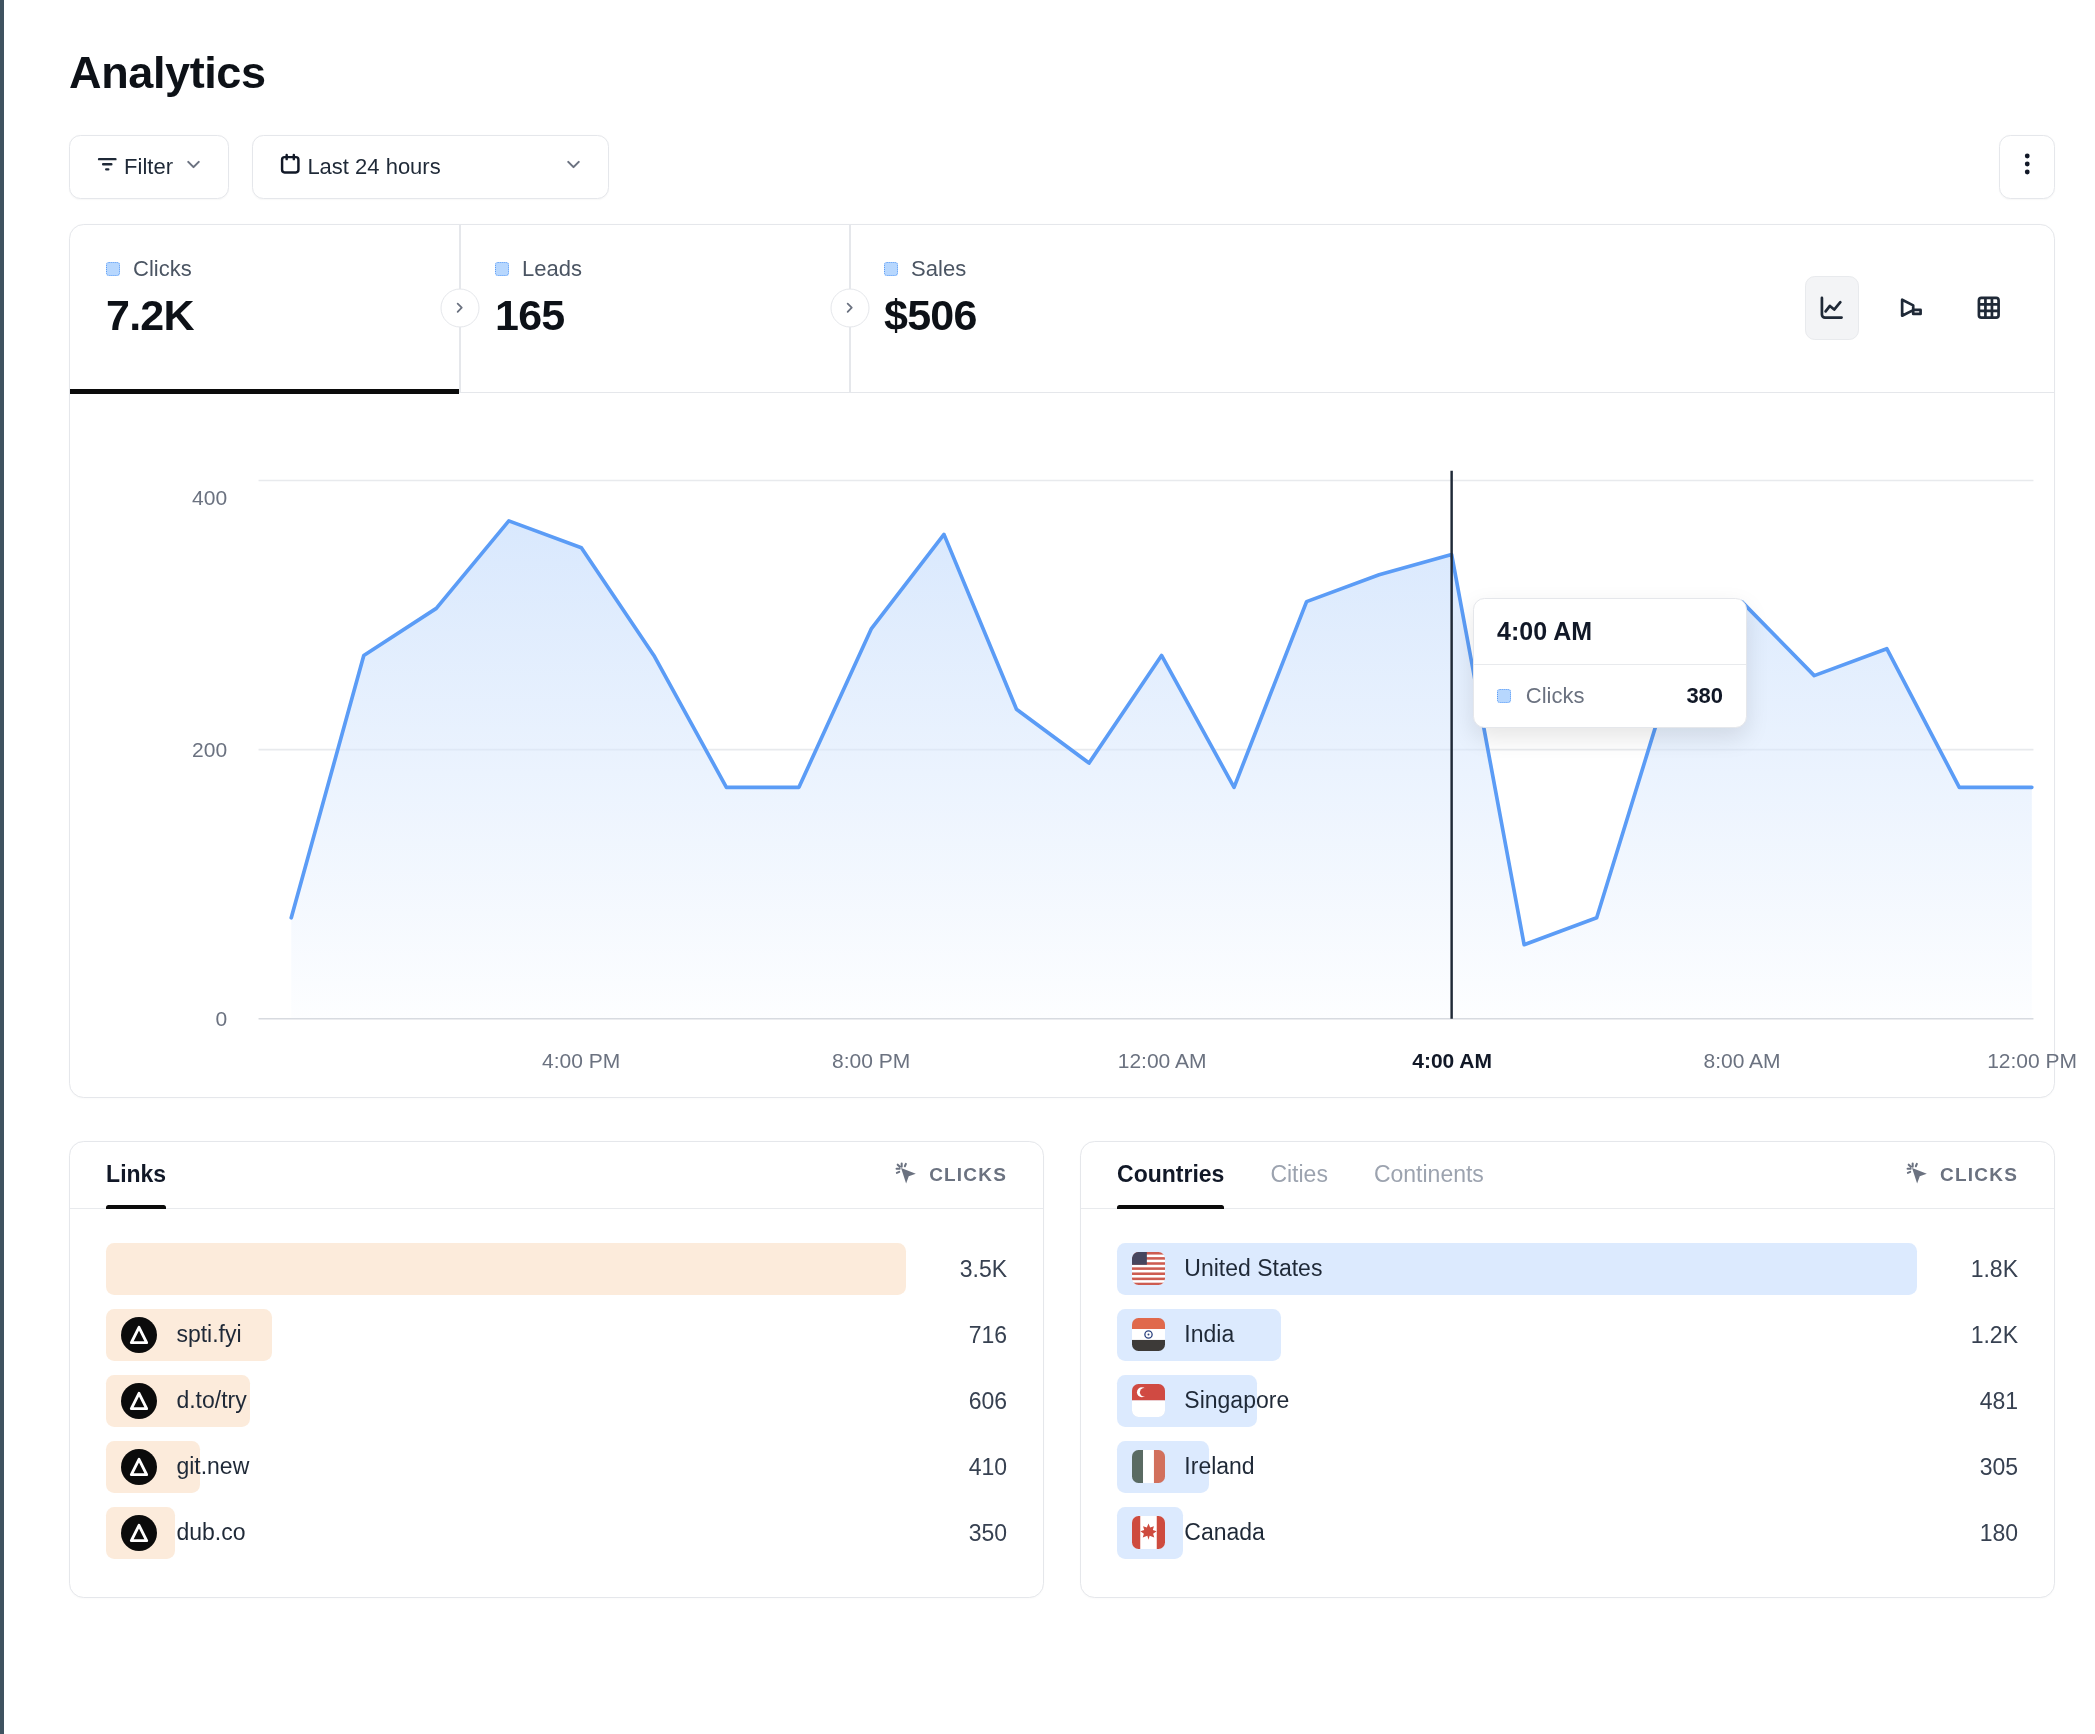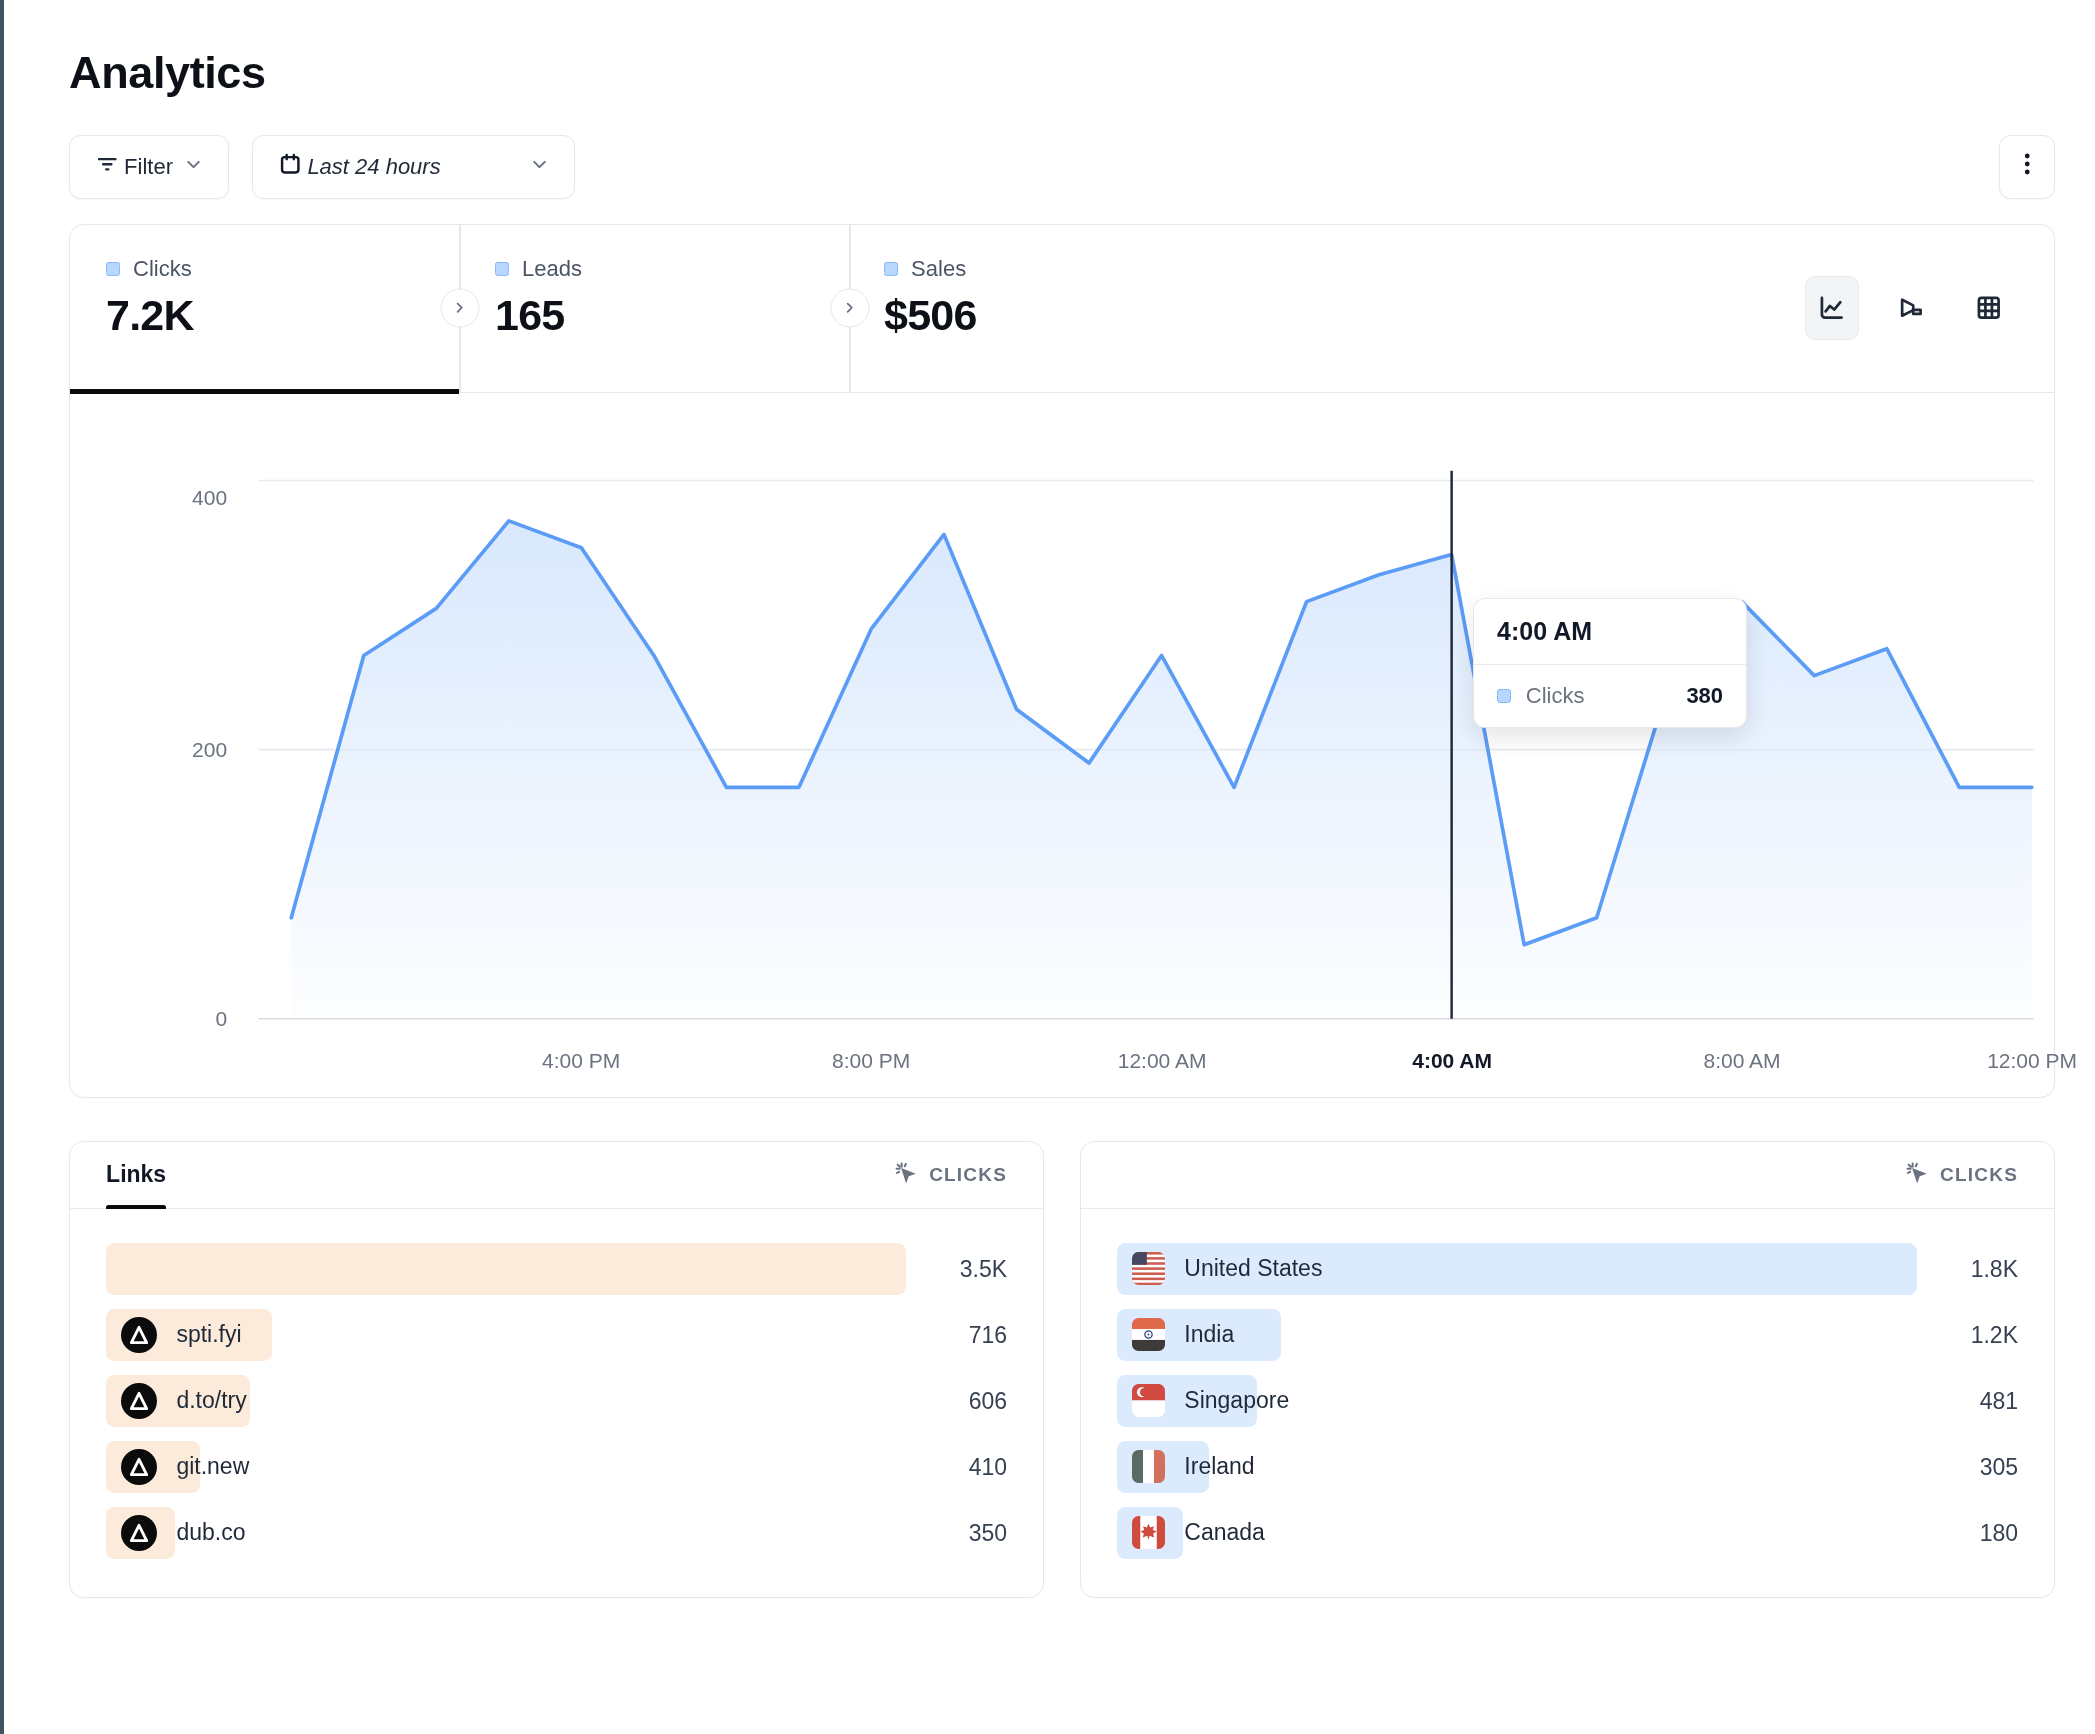--- a/index.html
+++ b/index.html
@@ -16,21 +16,21 @@
   
   .controls { display:flex; align-items:center; gap:23px; margin-top:36px; }
   .btn {
     display:inline-flex; align-items:center; gap:5px; height:64px;
     background:#fff; border:1.6px solid #E5E7EB; border-radius:11.5px;
     padding:0 24.5px; font-size:22px; color:#1F2937; cursor:pointer;
     font-family:inherit; box-shadow:0 0.8px 1.6px rgba(0,0,0,0.03);
   }
   .btn svg { flex:none; }
   .btn .chev { margin-left:4.9px; color:#6B7280; }
-  .btn.daterange { width:323px;font-style:italic; }
+  .btn.daterange { width:357px; }
   .btn.daterange .chev { margin-left:auto; }
   .spacer { flex:1; }
   .btn.kebab { width:56px; padding:0; justify-content:center; color:#111; }
 
   
   .card { background:#fff; border:1.6px solid #E5E7EB; border-radius:14.7px; box-shadow:0 0.8px 1.6px rgba(0,0,0,0.02); }
   .main-card { margin-top:24.5px; position:relative; }
 
   .stats-row { position:relative; height:168px; border-bottom:1.6px solid #E5E7EB; display:flex; }
   .stat { width:389px; padding:31px 0 0 36px; position:relative; cursor:pointer; }
@@ -310,20 +310,25 @@
             <span class="row-label">dub.co</span>
           </div>
           <span class="row-value">350</span>
         </div>
 
       </div>
     </div>
 
     <div class="card panel">
       <div class="panel-head">
+        <div class="tabs">
+          <div class="tab active">Countries</div>
+          <div class="tab">Cities</div>
+          <div class="tab">Continents</div>
+        </div>
         <div class="metric">
           <span>
             <svg width="24.5" height="24.5" viewBox="0 0 24 24" fill="none" stroke="#6B7280" stroke-width="2" stroke-linecap="round">
                 <path d="M3.5 8.5h3M8.5 3.5v3M4.6 4.6l2.1 2.1M3.8 12.6l2.3-1M12.6 3.8l-1 2.3"></path>
                 <path d="M9.5 9.5l10 3.9-4.4 1.6a1 1 0 0 0-.6.6l-1.6 4.4z" fill="#6B7280"></path>
               </svg>
           </span>
           <span>CLICKS</span>
         </div>
       </div>

